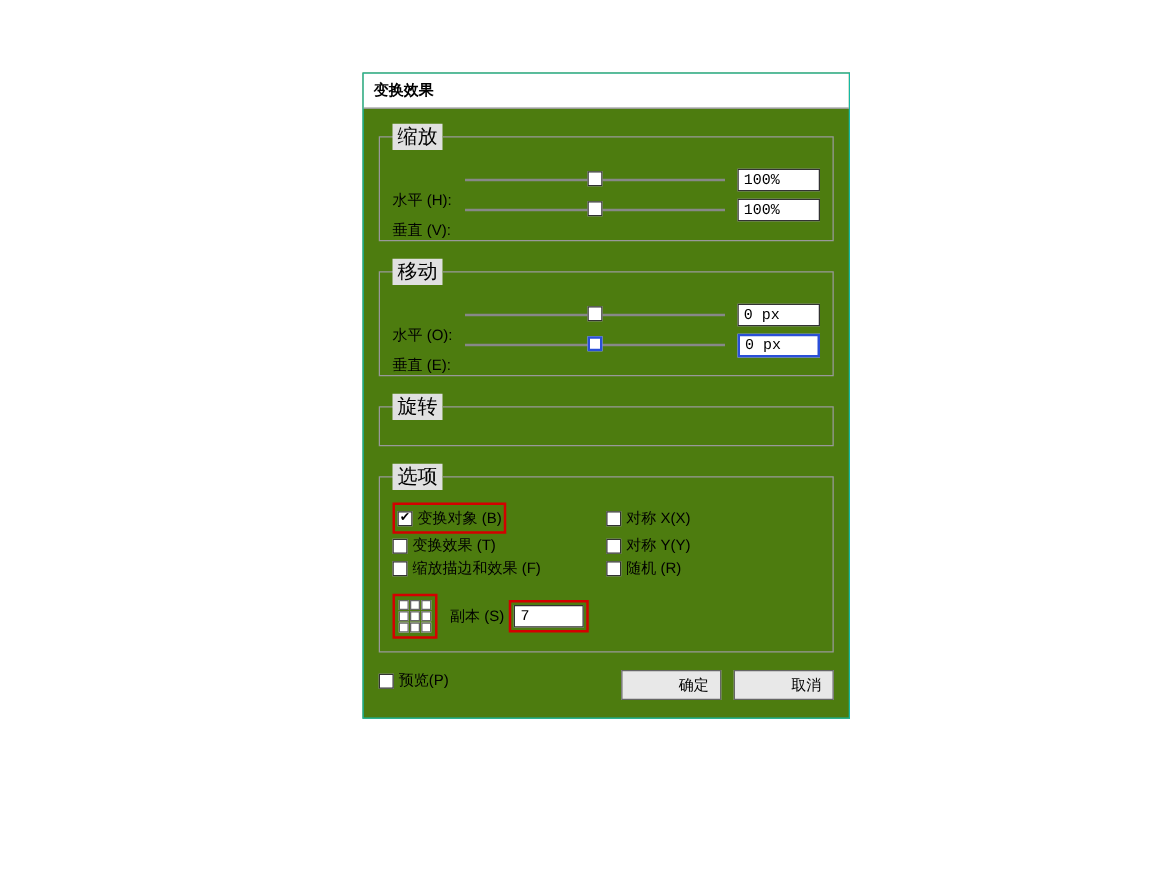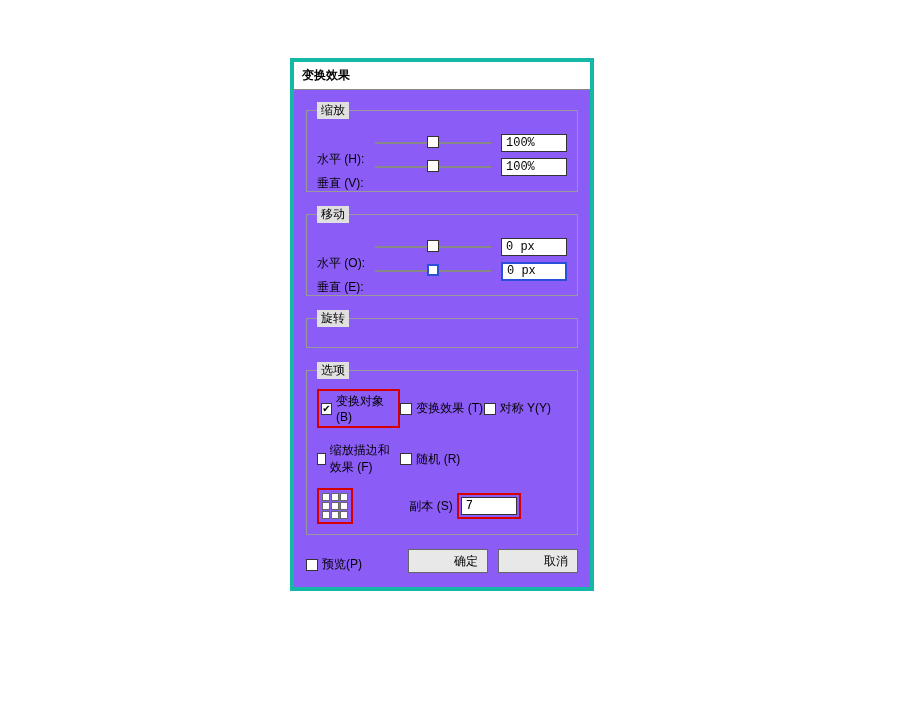--- a/index.html
+++ b/index.html
@@ -11,43 +11,43 @@
     background: #ffffff;
     font-family: "SimSun", "宋体", sans-serif;
     font-size: 12px;
     color: #000;
     position: relative;
   }
   .dialog {
     position: absolute;
     left: 290px;
     top: 58px;
-    width: 304px;
-    background: #8b5cf6;
-    border: 4px solid #14b8a6;
+    width: 390px;
+    background: #4d7c0f;
+    border: 1px solid #14b8a6;
   }
   .titlebar {
     background: #ffffff;
     border-bottom: 1px solid #888;
     padding: 5px 8px;
     font-weight: bold;
   }
   .body {
     padding: 12px 12px 14px 12px;
   }
   fieldset {
     border: 1px solid #999;
     margin: 0 0 14px 0;
     padding: 10px 10px 10px 10px;
     position: relative;
   }
   legend {
     padding: 0 4px;
     background: #e0e0e0;
-    font-size: 12px;
+    font-size: 16px;
   }
   .row {
     display: flex;
     align-items: center;
     margin: 4px 0;
     height: 20px;
   }
   .lab {
     width: 58px;
     margin-top: 32px;
@@ -125,22 +125,22 @@
     padding: 0 4px;
   }
   .hl-red {
     border: 2px solid #d40000;
     padding: 2px;
     display: inline-flex;
     align-items: center;
   }
   .opts-grid {
     display: grid;
-    grid-template-columns: 1fr 1fr 1fr;
-    row-gap: 14px;
+    grid-template-columns: 1fr 1fr;
+    row-gap: 1px;
   }
   .chk {
     display: flex;
     align-items: center;
     gap: 4px;
   }
   .chk-box {
     width: 12px;
     height: 12px;
     border: 1px solid #333;
@@ -169,36 +169,36 @@
     margin: 0.5px;
   }
   .bottom-row {
     display: flex;
     align-items: center;
     margin-top: 12px;
     gap: 10px;
   }
   .copies-row {
     display: flex;
-    justify-content: center;
+    justify-content: flex-start;
     align-items: center;
     flex: 1;
   }
   .copies-input {
     width: 56px;
     height: 18px;
     border: 1px solid #333;
     background: #fff;
     font-family: "Courier New", monospace;
     font-size: 12px;
     padding: 0 4px;
   }
   .footer {
     display: flex;
-    align-items: flex-end;
+    align-items: flex-start;
     margin-top: 14px;
     gap: 10px;
   }
   .footer-spacer { flex: 1; }
   .btn {
     width: 80px;
     height: 24px;
     background: #e8e8e8;
     border: 1px solid #666;
     text-align: center;
@@ -262,20 +262,24 @@
       <legend>选项</legend>
       <div class="opts-grid">
 
         <span class="hl-red" style="width:fit-content">
           <span class="chk">
             <span class="chk-box checked"></span>
             <span>变换对象 (B)</span>
           </span>
         </span>
 
+        <span class="chk">
+          <span class="chk-box"></span>
+          <span>对称 X(X)</span>
+        </span>
 
         <span class="chk">
           <span class="chk-box"></span>
           <span>变换效果 (T)</span>
         </span>
 
         <span class="chk">
           <span class="chk-box"></span>
           <span>对称 Y(Y)</span>
         </span>

